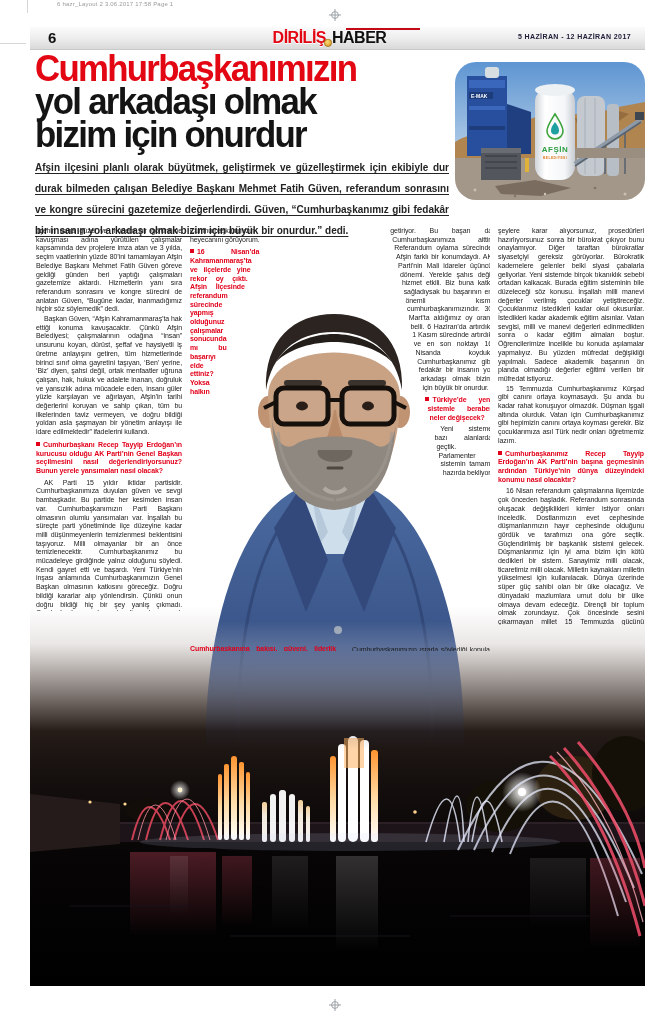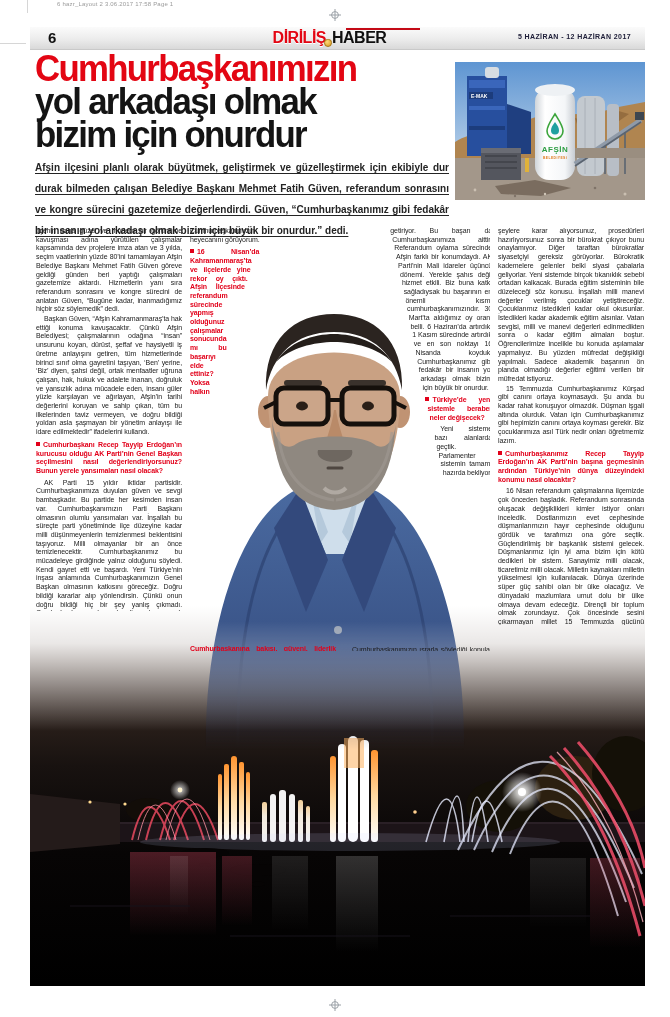--- a/index.html
+++ b/index.html
@@ -81,21 +81,21 @@
     <div class="issuedate">5 HAZİRAN - 12 HAZİRAN 2017</div>
   </header>
 
   <h1 class="headline">
     <span class="hl-red">Cumhurbaşkanımızın</span>
     <span class="hl-blk">yol arkadaşı olmak</span>
     <span class="hl-blk">bizim için onurdur</span>
   </h1>
   <p class="standfirst">Afşin ilçesini planlı olarak büyütmek, geliştirmek ve güzelleştirmek için ekibiyle dur durak bilmeden çalışan Belediye Başkanı Mehmet Fatih Güven, referandum sonrasını ve kongre sürecini gazetemize değerlendirdi. Güven, “Cumhurbaşkanımız gibi fedakâr bir insanın yol arkadaşı olmak bizim için büyük bir onurdur.” dedi.</p>
 
-  <figure class="plantphoto" style="margin:0;">
+  <figure class="plantphoto" style="margin:0;border-radius:21px;">
     <svg width="190" height="138" viewBox="0 0 190 138">
       <defs>
         <linearGradient id="sky" x1="0" y1="0" x2="0" y2="1">
           <stop offset="0" stop-color="#5e95d2"></stop>
             <stop offset="1" stop-color="#b6cfe8"></stop>
         </linearGradient>
         <linearGradient id="silo" x1="0" y1="0" x2="1" y2="0">
           <stop offset="0" stop-color="#cfd4d9"></stop>
             <stop offset=".25" stop-color="#ffffff"></stop>
           <stop offset=".75" stop-color="#f4f6f8"></stop>

